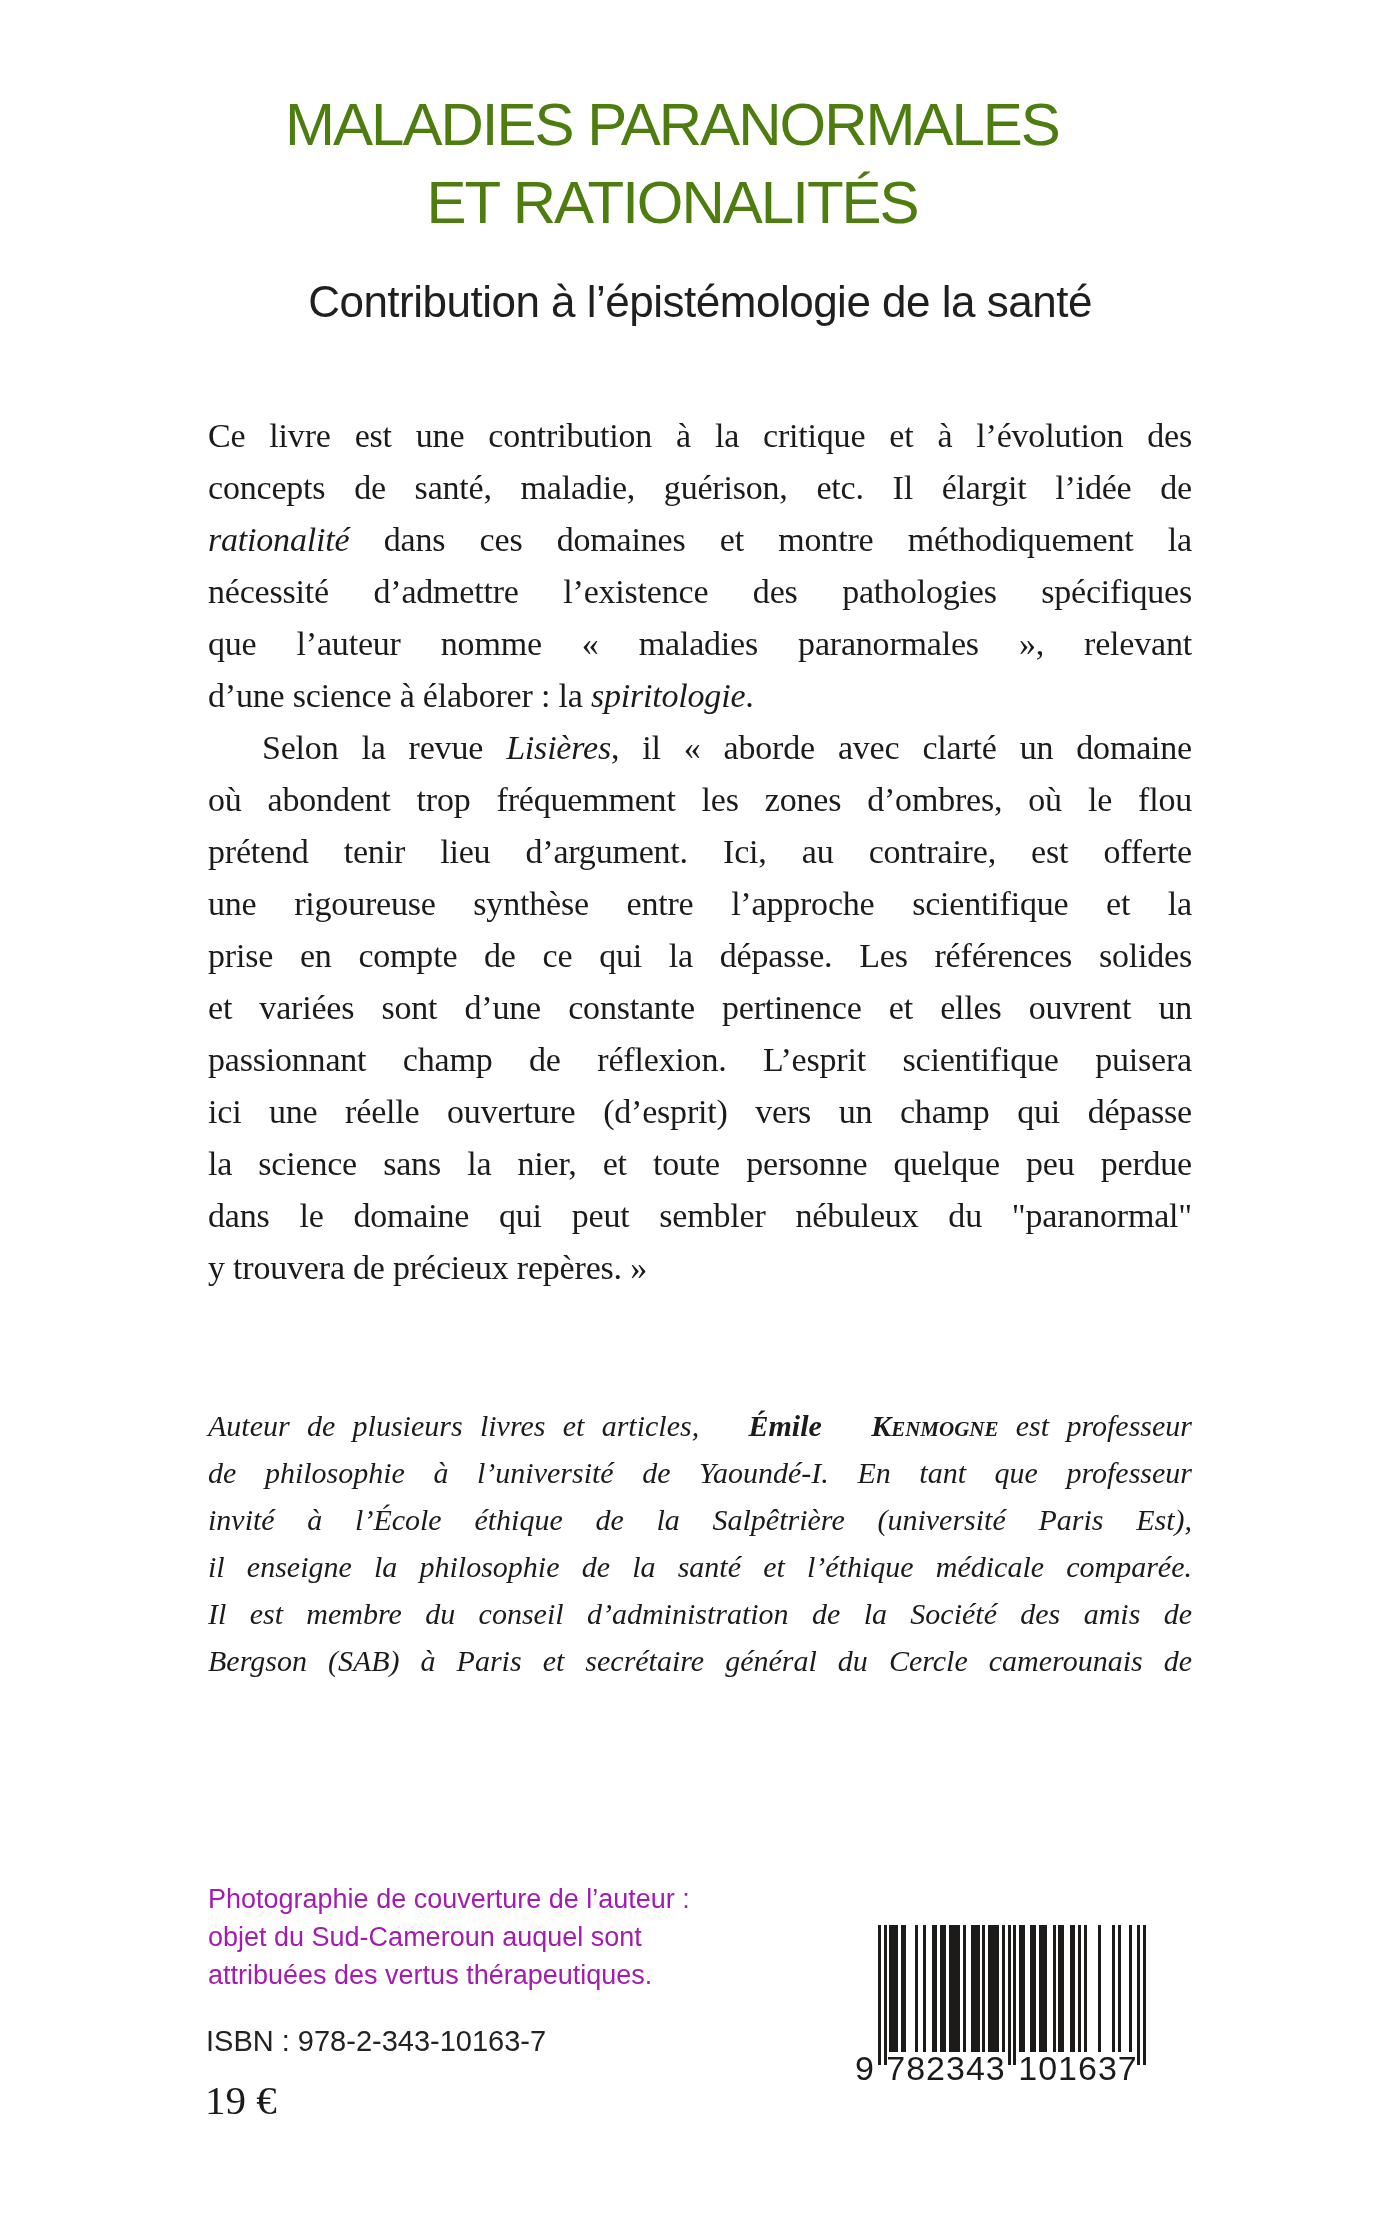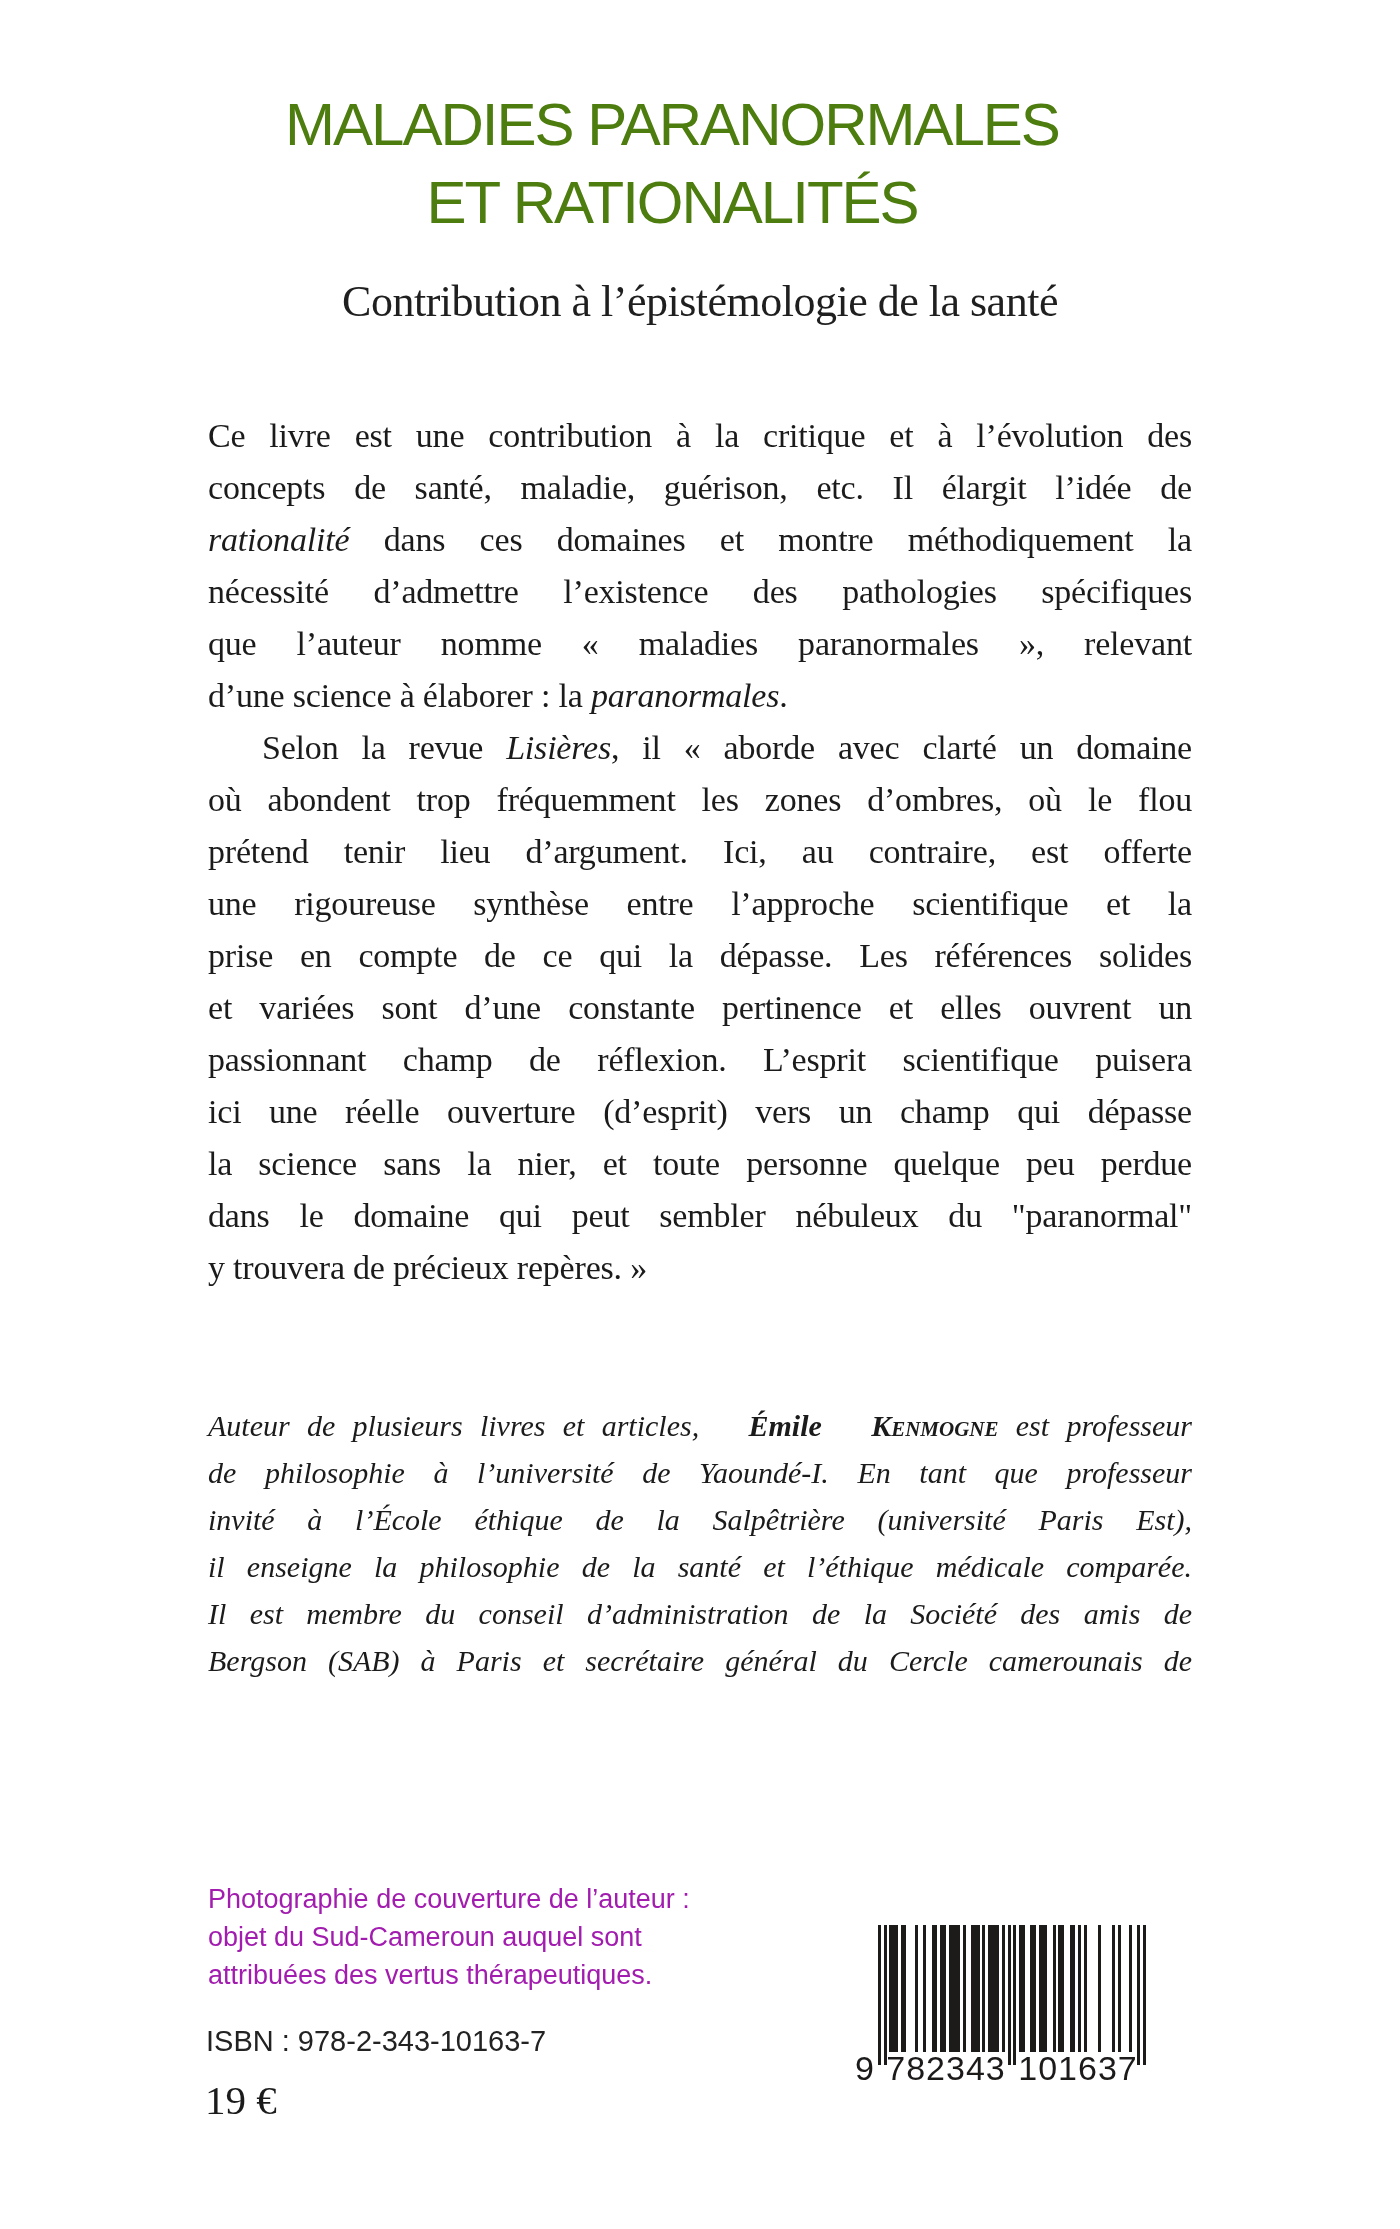--- a/index.html
+++ b/index.html
@@ -16,21 +16,21 @@
     text-align:center;
     font-family:"Liberation Sans", sans-serif;
     font-size:60px; line-height:78px;
     letter-spacing:-2px;
     color:#4d7c0f;
     font-weight:400;
   }
   .subtitle {
     position:absolute; left:0; top:274px; width:1400px;
     text-align:center;
-    font-family:Liberation Serif, serif;
+    font-family:Liberation Sans, sans-serif;
     font-size:44px; line-height:56px;
     letter-spacing:-0.5px;
     color:#1f1f1f;
   }
   
   .description {
     position:absolute; left:208px; top:410px; width:984px;
     font-family:"Liberation Serif", "DejaVu Serif", serif;
     font-size:34px; line-height:52px;
     letter-spacing:-0.2px;
@@ -98,21 +98,21 @@
   </div>
 
   <div class="subtitle">Contribution à l’épistémologie de la santé</div>
 
   <div class="description">
       <div class="textline justify"><span>Ce livre est une contribution à la critique et à l’évolution des</span></div>
       <div class="textline justify"><span>concepts de santé, maladie, guérison, etc. Il élargit l’idée de</span></div>
       <div class="textline justify"><span class="seg-i">rationalité</span><span> dans ces domaines et montre méthodiquement la</span></div>
       <div class="textline justify"><span>nécessité d’admettre l’existence des pathologies spécifiques</span></div>
       <div class="textline justify"><span>que l’auteur nomme « maladies paranormales », relevant</span></div>
-      <div class="textline"><span>d’une science à élaborer : la </span><span class="seg-i">paranormales</span><span>.</span></div>
+      <div class="textline"><span>d’une science à élaborer : la </span><span class="seg-i">spiritologie</span><span>.</span></div>
       <div class="textline justify indent"><span>Selon la revue </span><span class="seg-i">Lisières</span><span>, il « aborde avec clarté un domaine</span></div>
       <div class="textline justify"><span>où abondent trop fréquemment les zones d’ombres, où le flou</span></div>
       <div class="textline justify"><span>prétend tenir lieu d’argument. Ici, au contraire, est offerte</span></div>
       <div class="textline justify"><span>une rigoureuse synthèse entre l’approche scientifique et la</span></div>
       <div class="textline justify"><span>prise en compte de ce qui la dépasse. Les références solides</span></div>
       <div class="textline justify"><span>et variées sont d’une constante pertinence et elles ouvrent un</span></div>
       <div class="textline justify"><span>passionnant champ de réflexion. L’esprit scientifique puisera</span></div>
       <div class="textline justify"><span>ici une réelle ouverture (d’esprit) vers un champ qui dépasse</span></div>
       <div class="textline justify"><span>la science sans la nier, et toute personne quelque peu perdue</span></div>
       <div class="textline justify"><span>dans le domaine qui peut sembler nébuleux du "paranormal"</span></div>

